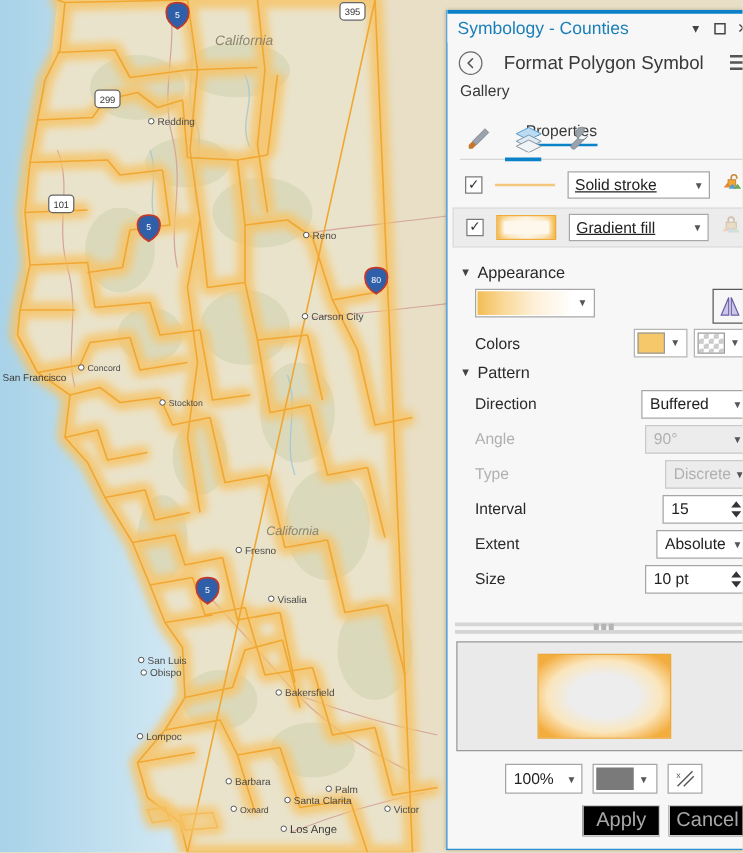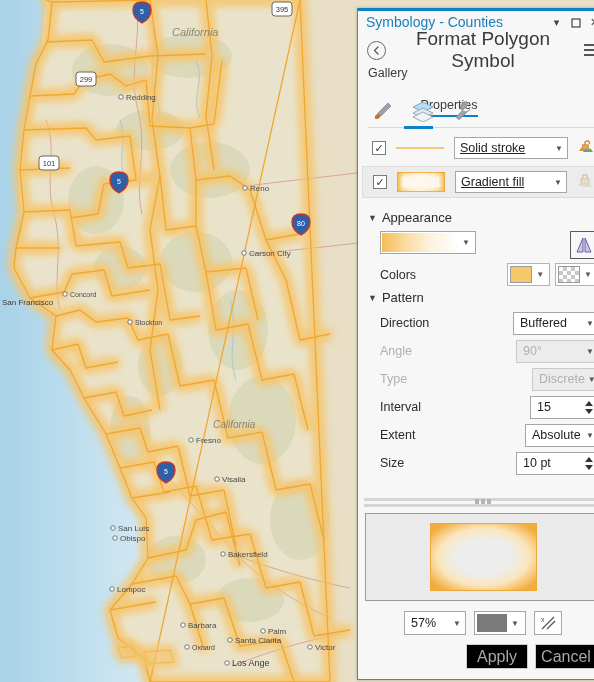--- a/index.html
+++ b/index.html
@@ -56,21 +56,21 @@
     padding: 0 8px 0 9px;
   }
   .back-circle {
     width: 19px; height: 19px; flex: none;
     border: 1.2px solid #6a6a6a; border-radius: 50%;
     display: flex; align-items: center; justify-content: center;
     color: #555; font-size: 11px; line-height: 1;
   }
   .header-title {
     flex: 1 1 auto; text-align: center;
-    font-size: 19px; color: #3a3a3a;
+    font-size: 15px; color: #3a3a3a;
     padding-right: 4px;
   }
   .hamburger { width: 16px; flex: none; }
   .hamburger i {
     display: block; height: 2px; background: #555; margin: 3px 0;
   }
 
   .tabstrip {
     height: 26px; flex: none;
     display: flex; align-items: flex-start;
@@ -798,21 +798,21 @@
   </div>
 
   <div class="preview-pane">
     <div class="preview-poly">
       <div class="inner"></div>
     </div>
   </div>
 
   <div class="bottom-ctl">
     <div class="zoom-combo">
-      <span class="v">57%</span>
+      <span class="v">100%</span>
       <span class="caret">▼</span>
     </div>
     <div class="bg-combo">
       <div class="sw"></div>
       <span class="caret">▼</span>
     </div>
     <div class="noclr-btn">
       <svg width="18" height="18" viewBox="0 0 18 18">
         <text x="2" y="8" font-size="7" fill="#555" font-family="Liberation Sans, sans-serif">x</text>
         <line x1="3" y1="15" x2="15" y2="3" stroke="#555" stroke-width="1.2"></line>

